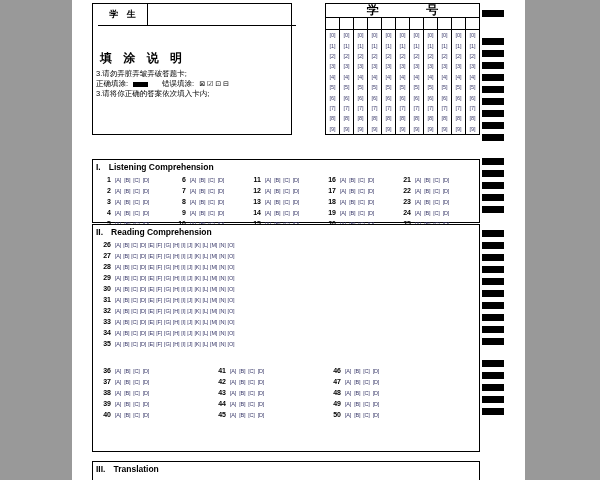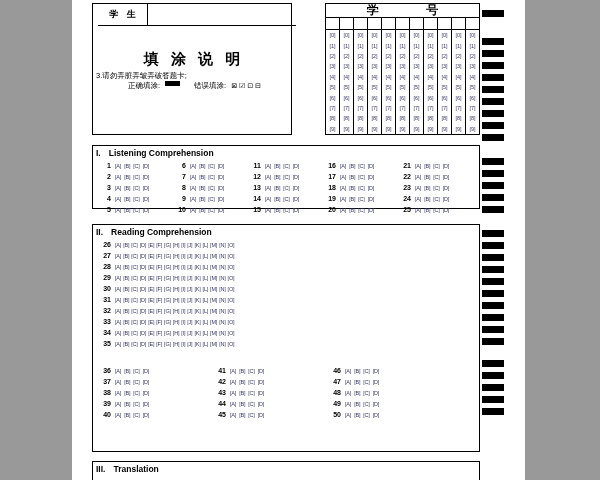--- a/index.html
+++ b/index.html
@@ -67,43 +67,42 @@
   #instructions {
     position: absolute;
     left: 0;
     top: 44px;
     width: 100%;
     height: 88px;
     padding: 2px 3px 0 3px;
     box-sizing: border-box;
   }
   #instructions-title {
-    text-align: center;
-    font-size: 15px;
+    font-size: 12px;
     font-weight: bold;
     letter-spacing: 4px;
     text-indent: 4px;
     margin-bottom: 2px;
     color: #000;
   }
   .instr-line {
     font-size: 7.5px;
     line-height: 10px;
     color: #000;
     white-space: nowrap;
   }
   .instr-line.wrap { white-space: normal; }
 
   .fill-example-row {
     display: flex;
+    align-items: center;
     font-size: 7.5px;
     line-height: 10px;
     color: #000;
     gap: 0px;
-    margin-left: 32px;
   }
   .mark-correct {
     display: inline-block;
     width: 15px;
     height: 5px;
     background: #000000;
     margin: 0 14px 0 5px;
     vertical-align: middle;
   }
   .mark-wrong {
@@ -167,21 +166,21 @@
     flex: 1 1 0;
     display: flex;
     align-items: center;
     justify-content: center;
     font-size: 5.5px;
     color: #3a3a6a;
     font-family: "Liberation Sans", sans-serif;
   }
 
   
-  #sec-listening { left: 20px; top: 145px; width: 388px; height: 64px; text-decoration: underline; }
+  #sec-listening { left: 20px; top: 159px; width: 388px; height: 64px; text-decoration: underline; }
   #sec-reading   { left: 20px; top: 224px; width: 388px; height: 228px; }
   #sec-translation { left: 20px; top: 461px; width: 388px; height: 40px; }
 
   .sec-title {
     position: absolute;
     left: 3px;
     top: 2px;
     font-size: 8.5px;
     font-weight: bold;
     color: #000;
@@ -242,20 +241,21 @@
 
     <div id="instructions">
       <div id="instructions-title">填 涂 说 明</div>
       <div class="instr-line">3.请勿弄脏弄皱弄破答题卡;</div>
       <div class="fill-example-row">
         <span>正确填涂:</span>
         <span class="mark-correct"></span>
         <span>错误填涂:</span>
         <span class="mark-wrong">⊠  ☑  ⊡  ⊟</span>
       </div>
+      <div class="instr-line">3.请将你正确的答案依次填入卡内;</div>
     </div>
   </div>
 
   <div class="box" id="sid-block">
     <div id="sid-title">学 号</div>
     <div id="sid-entry">
         <div class="sid-entry-cell"></div>
         <div class="sid-entry-cell"></div>
         <div class="sid-entry-cell"></div>
         <div class="sid-entry-cell"></div>

